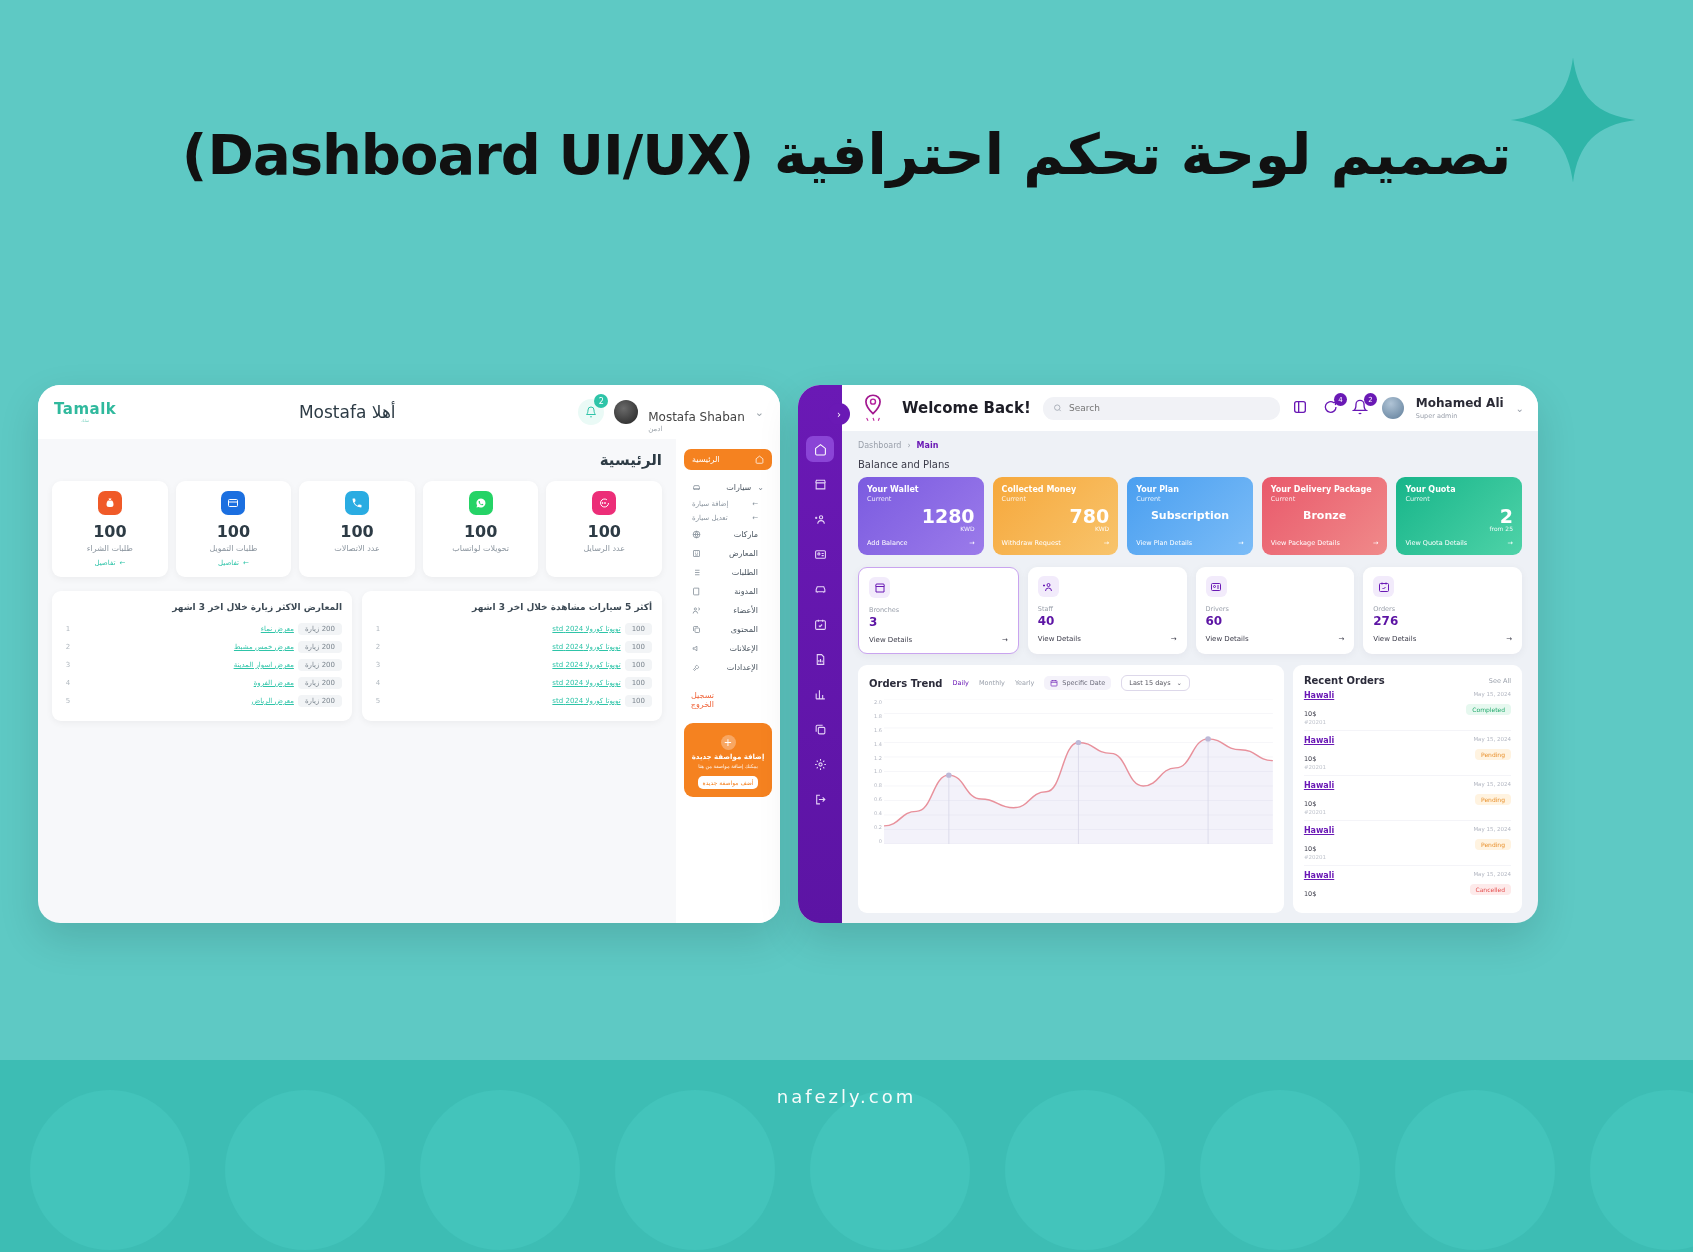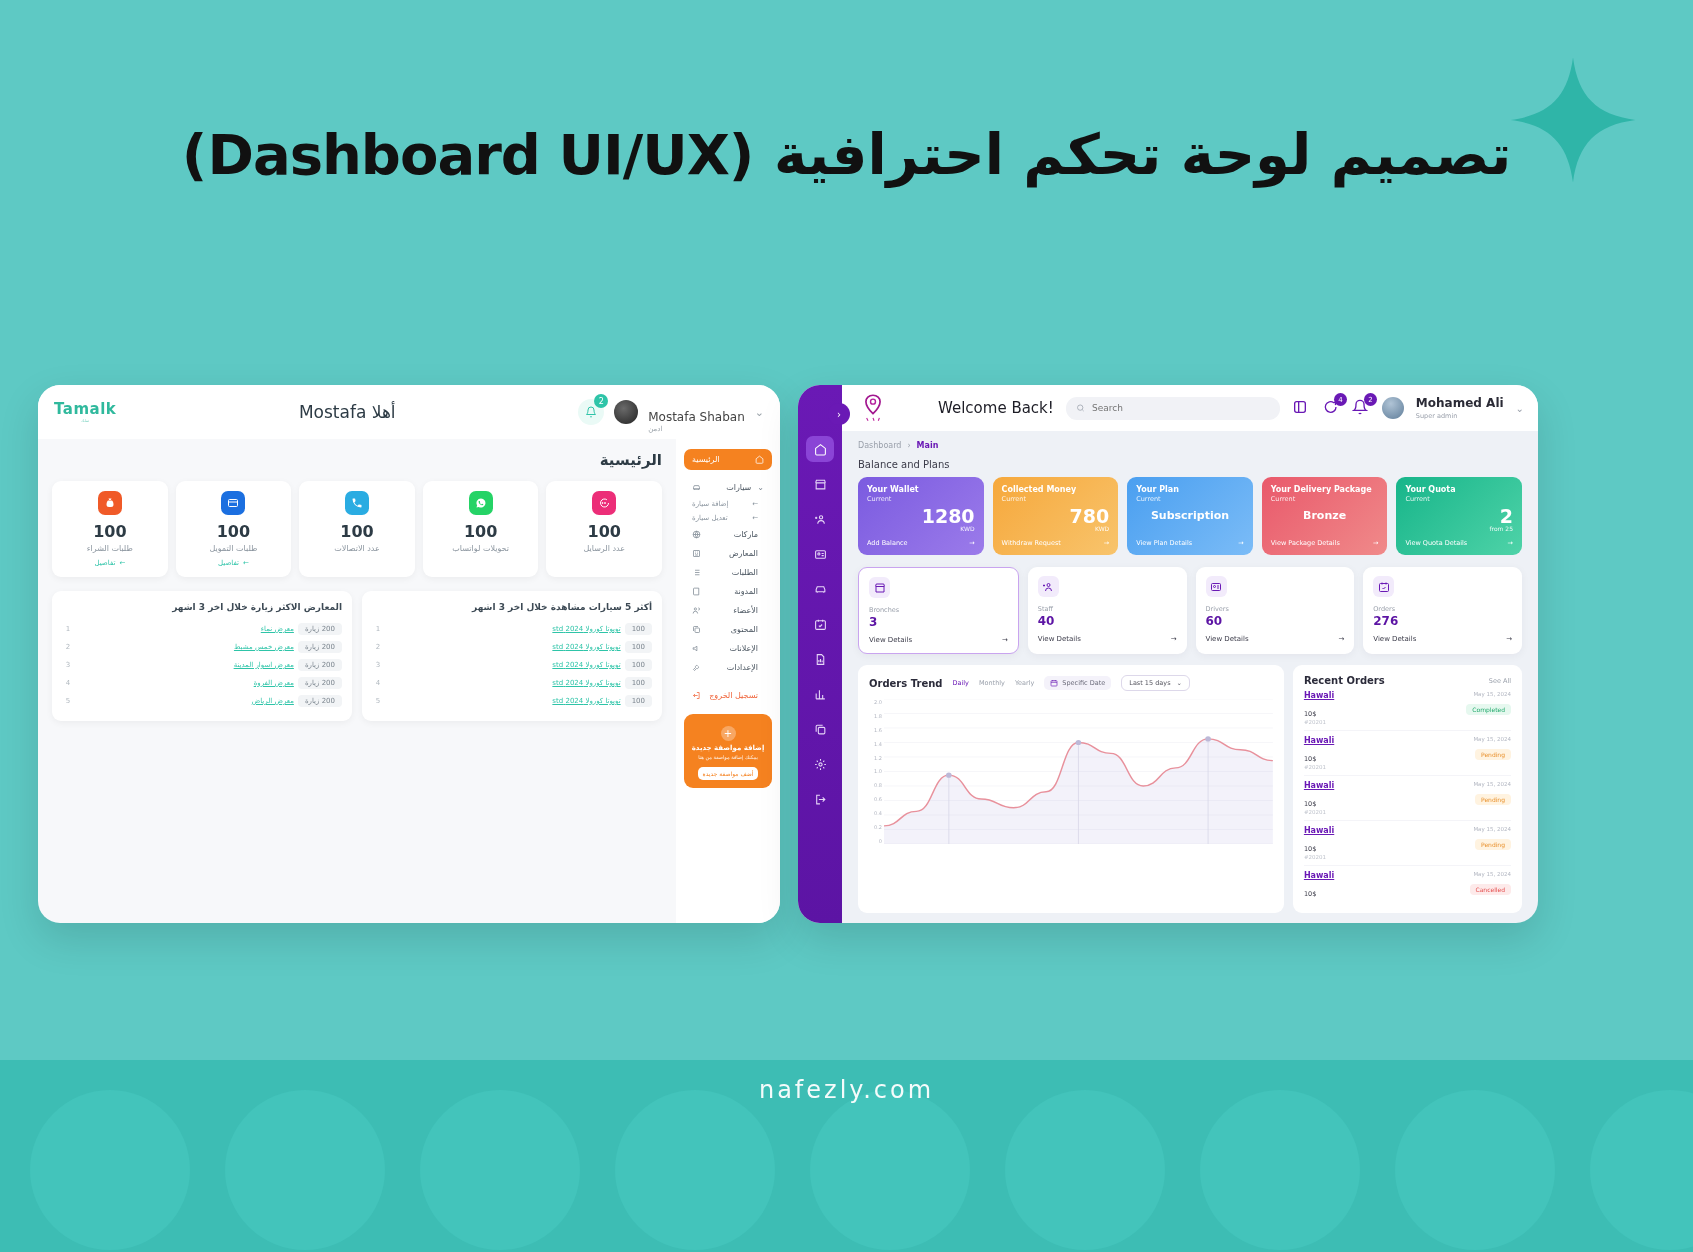--- a/index.html
+++ b/index.html
@@ -69,21 +69,21 @@
   .l-side { width:104px; background:#fff; padding:10px 8px; }
   .l-side .active {
     background:#f58220; color:#fff; border-radius:7px; font-size:8px;
     padding:6px 8px; display:flex; align-items:center; justify-content:space-between; }
   .l-side .mi { display:flex; align-items:center; justify-content:space-between;
     font-size:8px; color:#4a5560; padding:5px 8px; }
   .l-side .mi .ic { color:#7d8893; font-size:8px; }
   .l-side .sub { font-size:7px; color:#8a949e; padding:3px 14px 3px 8px;
     display:flex; align-items:center; justify-content:space-between;}
   .l-side .logout { color:#f0643a; font-size:8px; padding:6px 8px; display:flex;
-    align-items:center; justify-content:space-between;}
+    align-items:center; justify-content:space-between;gap:44px;}
   .promo { margin-top:8px; background:#f58220; border-radius:9px; padding:8px 6px;
     text-align:center; color:#fff;}
   .promo .plus { width:15px;height:15px;border-radius:50%;background:rgba(255,255,255,.3);
     display:inline-flex;align-items:center;justify-content:center;font-size:10px;margin-bottom:3px;}
   .promo .t { font-size:7px; font-weight:bold; }
   .promo .s { font-size:5px; opacity:.9; margin-top:2px; line-height:1.4;}
   .promo .b { margin-top:6px; background:#fff; color:#f58220; border-radius:5px;
     font-size:6px; padding:3px 5px; display:inline-block;}
 
   .l-main { flex:1; padding:12px 14px; }
@@ -121,21 +121,21 @@
   .r-rail .ri { width:28px;height:26px;margin:9px auto; border-radius:7px;
     display:flex;align-items:center;justify-content:center;color:#e6d6f7;}
   .r-rail .ri.on { background:#8a44d6; color:#fff; }
   .r-collapse { position:absolute; left:30px; top:18px; width:22px;height:22px;
     border-radius:50%; background:#6a19b5; color:#fff; font-size:10px;
     display:flex; align-items:center; justify-content:center; z-index:3;}
   .r-content { margin-left:44px; height:100%; }
   .r-top { background:#fff; height:46px; display:flex; align-items:center;
            padding:0 14px; gap:12px; }
   .logo-m { width:34px; height:34px; position:relative; }
-  .wb { font-size:15px; font-weight:normal; color:#1d1d26;margin-left:36px; }
+  .wb { font-size:15px; font-weight:bold; color:#1d1d26; }
   .search { flex:1; max-width:268px; height:23px; background:#f1f2f6;
     border-radius:11px; display:flex; align-items:center; gap:7px; padding:0 10px;
     font-size:9px; color:#9aa0ab; }
   .r-top-right { margin-left:auto; display:flex; align-items:center; gap:12px; }
   .ticon { position:relative; width:18px; height:18px; color:#6a19b5; }
   .badge-p { position:absolute; top:-6px; right:-7px; width:13px; height:13px;
     border-radius:50%; background:#6a19b5; color:#fff; font-size:7px;
     display:flex; align-items:center; justify-content:center;}
   .avatar-p { width:22px;height:22px;border-radius:50%;
     background:radial-gradient(circle at 40% 30%,#b0c4d6,#5f7d99); }
@@ -202,21 +202,21 @@
         display:inline-block; }
   .st.completed { background:#e6f8ef; color:#21a96b; }
   .st.pending   { background:#fff3e0; color:#e8902b; }
   .st.cancelled { background:#fdeaea; color:#e44b4b; }
 
   
   .footer {
     position:absolute; left:0; right:0; top:1066px; text-align:center; color:#fff;
   }
   .footer .ar { font-size:58px; font-weight:bold; letter-spacing:2px; direction:rtl;}
-  .footer .en { font-size:24px; letter-spacing:3px; margin-top:10px; opacity:.95;}
+  .footer .en { font-size:18px; letter-spacing:3px; margin-top:20px; opacity:.95;}
 </style>
 </head>
 <body>
 
 <div class="bg-top"></div>
 <div class="bg-bottom">
   <div class="circ" style="left:30px"></div>
     <div class="circ" style="left:225px"></div>
   <div class="circ" style="left:420px"></div>
     <div class="circ" style="left:615px"></div>

